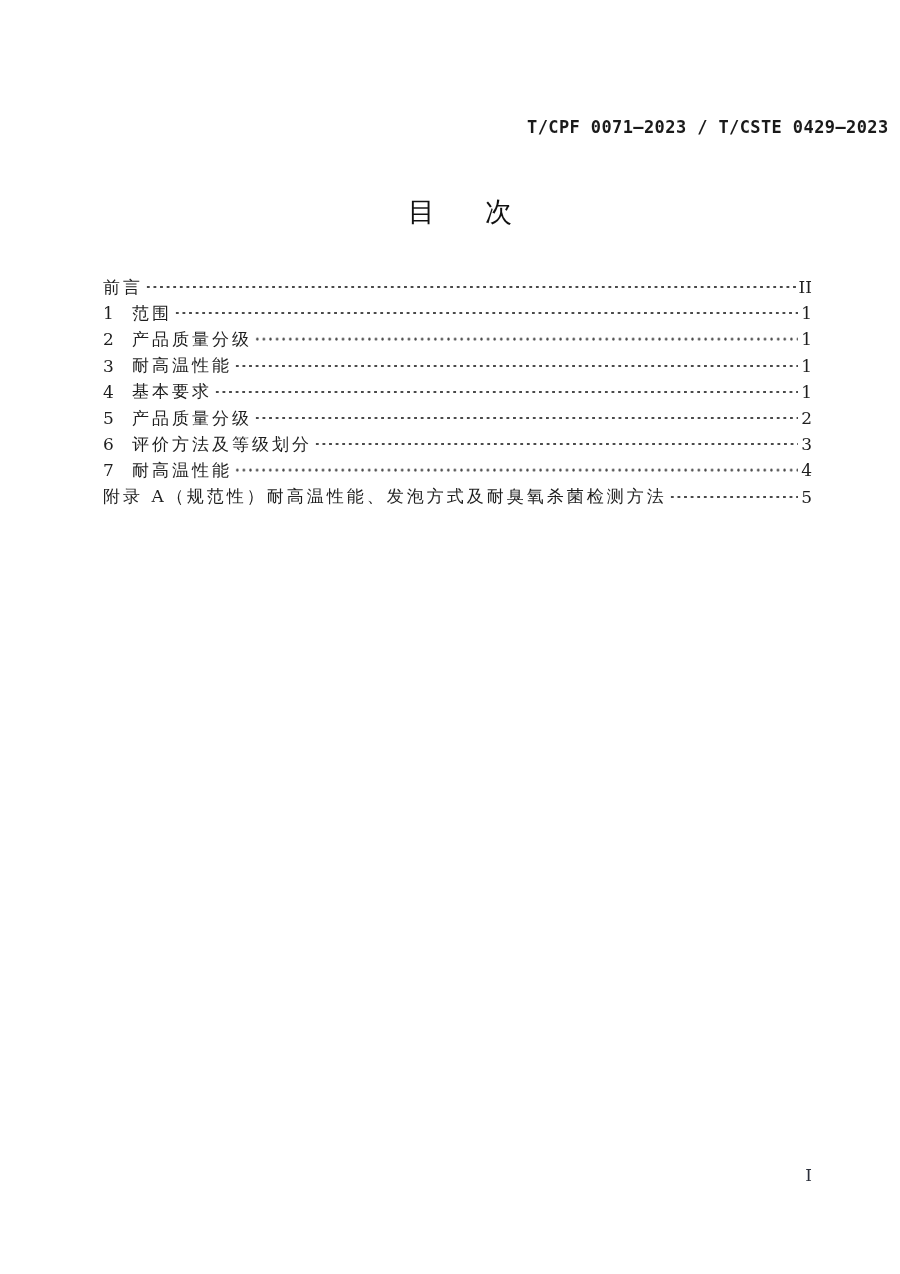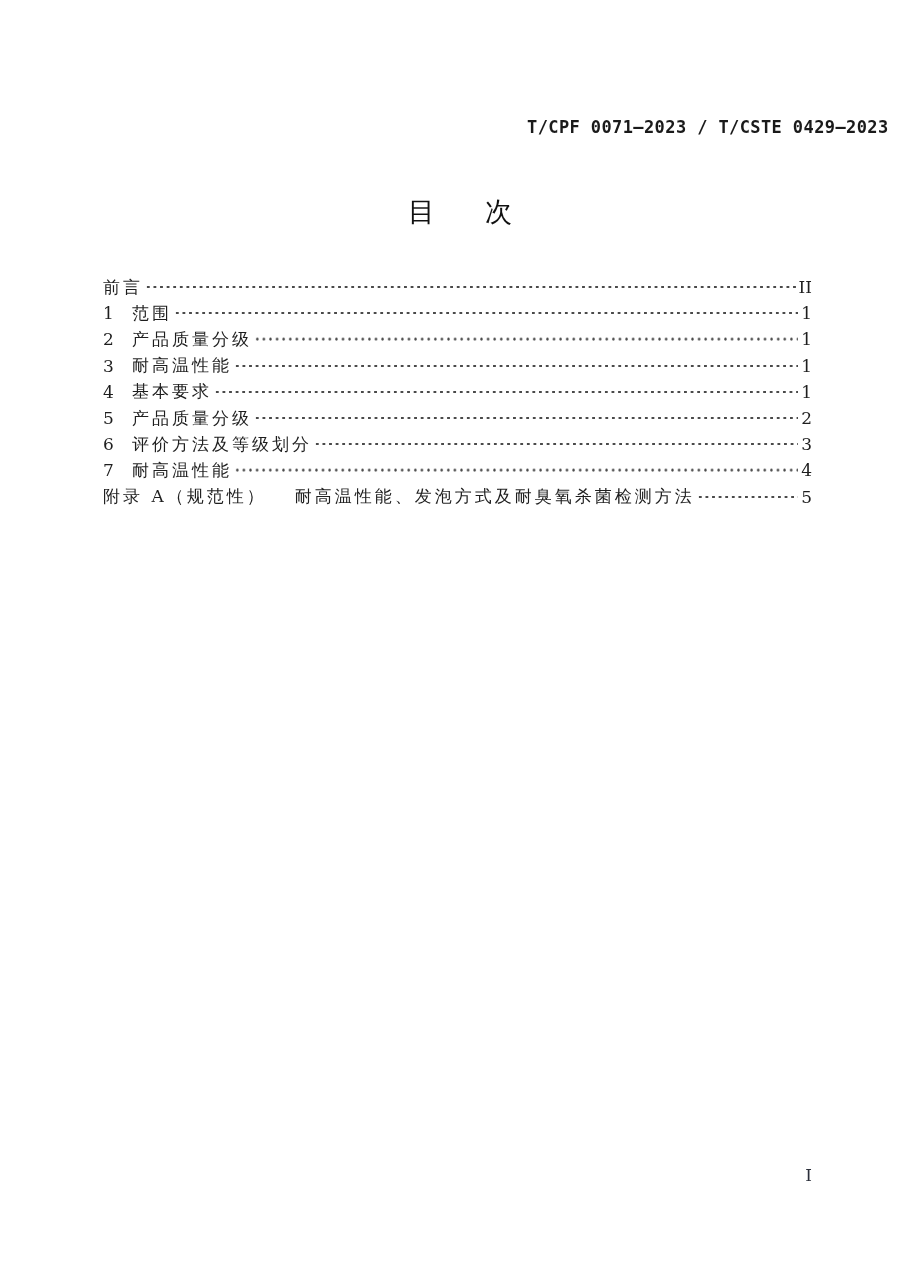--- a/index.html
+++ b/index.html
@@ -60,21 +60,21 @@
     flex: 0 0 29px;
     width: 29px;
     font-size: 17px;
     color: #1e1e1e;
   }
   .toc-label, .toc-label2 {
     letter-spacing: 3px;
     color: #1e1e1e;
     text-align: right;
   }
-  .toc-label2 { margin-left: 28px; }
+  .toc-label2 { }
   .toc-leader {
     flex: 1 1 auto;
     align-self: stretch;
     margin: 0 3px 0 2px;
     background-image: radial-gradient(circle, #4a4a4a 1.1px, rgba(0,0,0,0) 1.5px);
     background-size: 6.6px 100%;
     background-position: left center;
     background-repeat: repeat-x;
   }
   .toc-page {

